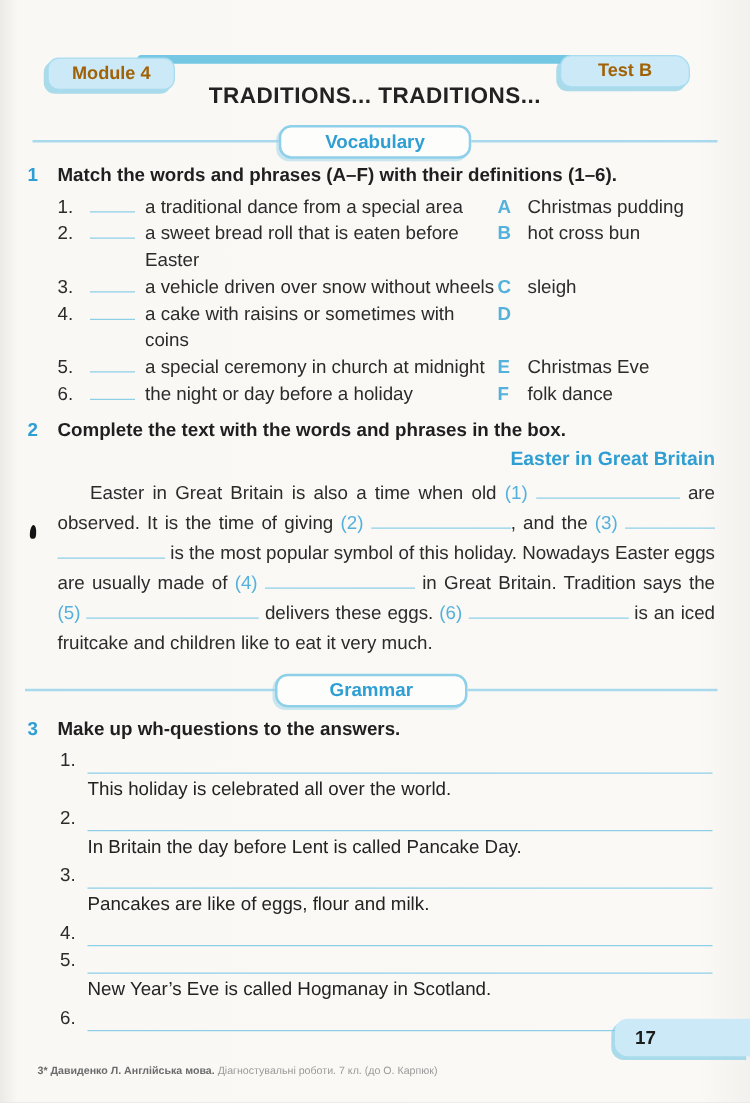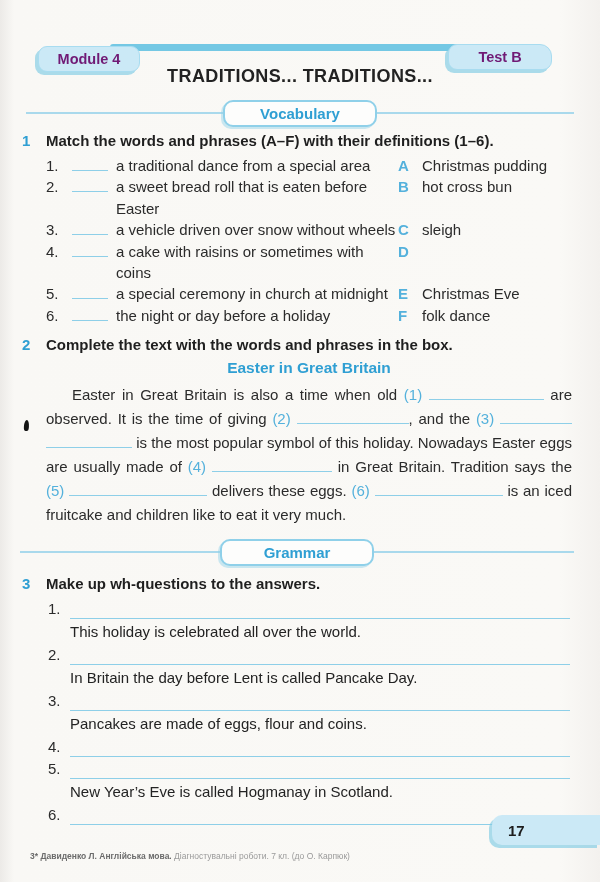--- a/index.html
+++ b/index.html
@@ -7,21 +7,21 @@
     position:relative;width:600px;height:882px;margin:0 auto;overflow:hidden;
     background:linear-gradient(90deg,#eceae7 0,#f9f8f5 14px,#faf9f6 560px,#f3f1ee 600px);
     font-family:"Liberation Sans","DejaVu Sans",sans-serif;
     color:#2b2b2b;
   }
   
   .top-bar{position:absolute;left:110px;top:44px;width:370px;height:7px;background:#74c8e4;border-radius:3px;}
   .badge{
     position:absolute;background:#cbe9f6;border:1px solid #a8dcf0;
     border-radius:9px;padding:4px 0;text-align:center;
-    font-weight:bold;font-size:14.5px;color:#701a75;
+    font-weight:bold;font-size:14.5px;color:#a16207;
     box-shadow:-3px 3px 0 rgba(127,203,228,.65);
   }
   .module-badge{left:38px;top:46px;width:100px;}
   .test-badge{left:448px;top:44px;width:102px;border-top-right-radius:12px;}
   .title{
     position:absolute;left:0;top:66px;width:100%;text-align:center;margin:0;
     font-size:18px;font-weight:bold;letter-spacing:.4px;color:#222;
   }
   
   .section-divider{display:flex;align-items:center;margin:0 26px;height:30px;}
@@ -43,21 +43,21 @@
     font-size:15px;line-height:21.4px;}
   .item-num{color:#2b2b2b;}
   .blank-short{display:inline-block;width:36px;height:13px;border-bottom:1.5px solid #8ecfe8;}
   .letter{color:#54b1dc;font-weight:bold;}
   
   .word-box{
     border:2px solid #8fd0e9;border-radius:14px;background:#fdfdfc;
     margin:4px 2px 6px 2px;padding:5px 10px;text-align:center;
     font-style:italic;font-size:15px;color:#222;
   }
-  .text-heading{text-align:center;color:#2f9fd3;font-weight:bold;font-size:15.5px;margin:6px 0 6px 0;}
+  .text-heading{text-align:right;color:#2f9fd3;font-weight:bold;font-size:15.5px;margin:6px 0 6px 0;}
   .gap-text{font-size:15px;line-height:24px;text-align:justify;text-indent:26px;margin:0;}
   .gap-marker{color:#54b1dc;}
   .gap-line{display:inline-block;height:13px;border-bottom:1.5px solid #8ecfe8;vertical-align:baseline;}
   
   .divider-grammar{margin:10px -2px 8px -2px;}
   
   .qa-item{position:relative;padding-left:24px;margin-bottom:1px;}
   .qa-num{position:absolute;left:2px;top:2px;font-size:15px;color:#2b2b2b;}
   .q-line{display:block;height:20px;border-bottom:1.5px solid #8ecfe8;margin-right:2px;}
   .qa-answer{font-size:15px;line-height:22px;padding-top:2px;color:#232323;}
@@ -166,21 +166,21 @@
         <div class="qa-answer">This holiday is celebrated all over the world.</div>
       </div>
       <div class="qa-item">
         <span class="qa-num">2.</span>
         <span class="q-line"></span>
         <div class="qa-answer">In Britain the day before Lent is called Pancake Day.</div>
       </div>
       <div class="qa-item">
         <span class="qa-num">3.</span>
         <span class="q-line"></span>
-        <div class="qa-answer">Pancakes are made of eggs, flour and coins.</div>
+        <div class="qa-answer">Pancakes are like of eggs, flour and milk.</div>
       </div>
       <div class="qa-item">
         <span class="qa-num">4.</span>
         <span class="q-line"></span>
       </div>
       <div class="qa-item">
         <span class="qa-num">5.</span>
         <span class="q-line"></span>
         <div class="qa-answer">New Year’s Eve is called Hogmanay in Scotland.</div>
       </div>

